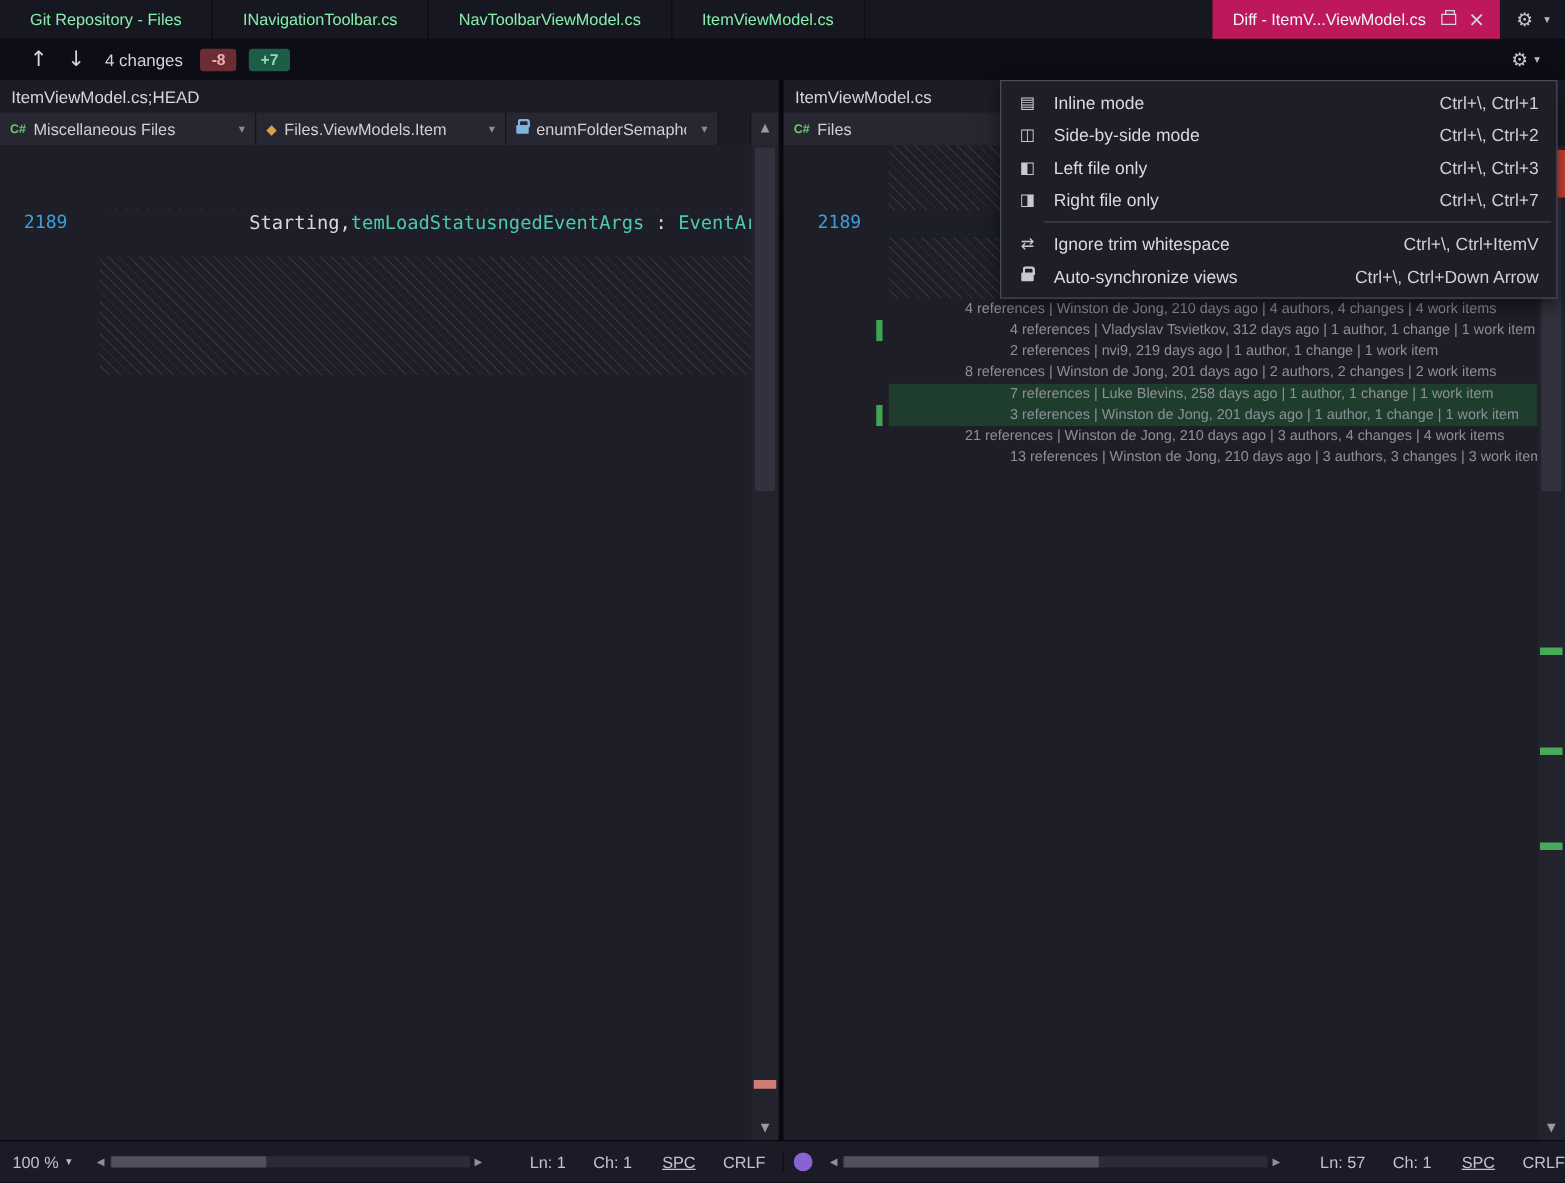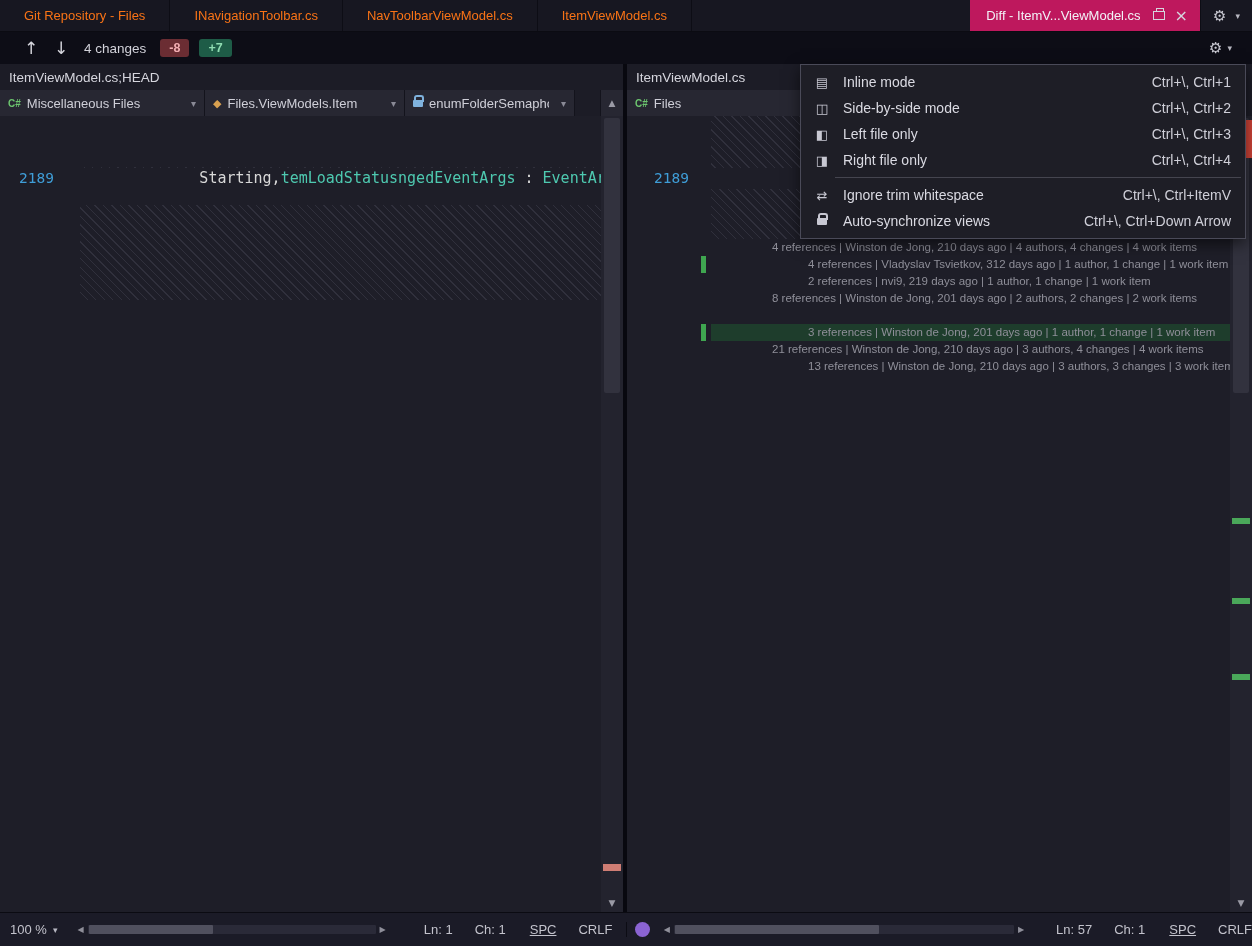--- a/index.html
+++ b/index.html
@@ -5,21 +5,21 @@
   *{margin:0;padding:0;box-sizing:border-box;}
   html,body{background:#0c0c14;}
   #app{position:relative;width:1252px;height:946px;overflow:hidden;background:#17171f;
        font-family:"Liberation Sans",sans-serif;color:#d0d0d8;}
   .glyph{font-family:"DejaVu Sans",sans-serif;}
 
   
   #tabbar{position:absolute;left:0;top:0;width:1252px;height:32px;background:#171721;
           display:flex;align-items:stretch;border-bottom:1px solid #0b0b12;}
   #tabs-left{display:flex;height:100%;}
-  .tab{display:flex;align-items:center;padding:0 24px;font-size:13px;color:#f97316;
+  .tab{display:flex;align-items:center;padding:0 24px;font-size:13px;color:#86efac;
        border-right:1px solid #0d0d15;white-space:nowrap;}
   .tab-spacer{flex:1;}
   .tab.active{background:#be185d;color:#f2f2f7;padding:0 12px 0 16px;}
   .tab-label{white-space:nowrap;}
   .pin-icon{position:relative;display:inline-block;width:12px;height:9px;border:1px solid #d6d6de;
             margin-left:12px;}
   .pin-icon::before{content:"";position:absolute;top:-4px;left:2px;width:6px;height:3px;
             border:1px solid #d6d6de;border-bottom:none;}
   .close-icon{margin-left:10px;font-size:16px;line-height:16px;color:#d6d6de;}
   .winicons{display:flex;align-items:center;gap:9px;padding:0 12px;color:#c9c9d2;}
@@ -516,20 +516,21 @@
         <div class="row code bg-add">
           <div class="iconcol"></div>
           <div class="ln">2179</div>
           <div class="barcol"></div>
           <div class="lc"><span class="p">    </span><span class="p bx bx-g">{</span></div>
         </div>
         <div class="row lens bg-add">
           <div class="iconcol"></div>
           <div class="ln"></div>
           <div class="barcol"></div>
+          <div class="lenstext ind1">7 references | Luke Blevins, 258 days ago | 1 author, 1 change | 1 work item</div>
         </div>
         <div class="row code bg-add">
           <div class="iconcol"></div>
           <div class="ln">2180</div>
           <div class="barcol"></div>
           <div class="lc"><span class="p">        </span><span class="k bx bx-s">public</span><span class="p"> </span><span class="k">bool</span><span class="p"> </span><span class="bx bx-g"><span class="p">IsTypeCloudDrive { </span><span class="k">get</span><span class="p">; </span><span class="k">set</span><span class="p">; }</span></span></div>
         </div>
         <div class="row lens bg-add">
           <div class="iconcol"></div>
           <div class="ln"></div>
@@ -635,21 +636,21 @@
         <span class="menu-shortcut">Ctrl+\, Ctrl+2</span>
       </div>
       <div class="menu-item">
         <span class="menu-icon glyph">◧</span>
         <span class="menu-label">Left file only</span>
         <span class="menu-shortcut">Ctrl+\, Ctrl+3</span>
       </div>
       <div class="menu-item">
         <span class="menu-icon glyph">◨</span>
         <span class="menu-label">Right file only</span>
-        <span class="menu-shortcut">Ctrl+\, Ctrl+4</span>
+        <span class="menu-shortcut">Ctrl+\, Ctrl+7</span>
       </div>
       <div class="menu-sep"></div>
       <div class="menu-item">
         <span class="menu-icon glyph">⇄</span>
         <span class="menu-label">Ignore trim whitespace</span>
         <span class="menu-shortcut">Ctrl+\, Ctrl+ItemV</span>
       </div>
       <div class="menu-item">
         <span class="menu-icon glyph">
           <span class="lockicon milock"></span>

